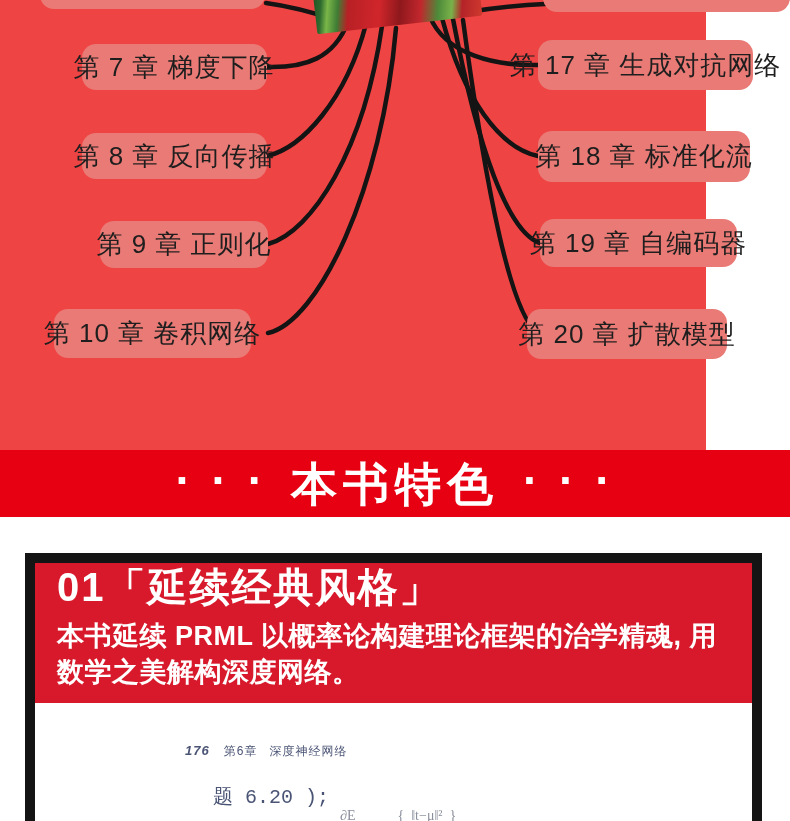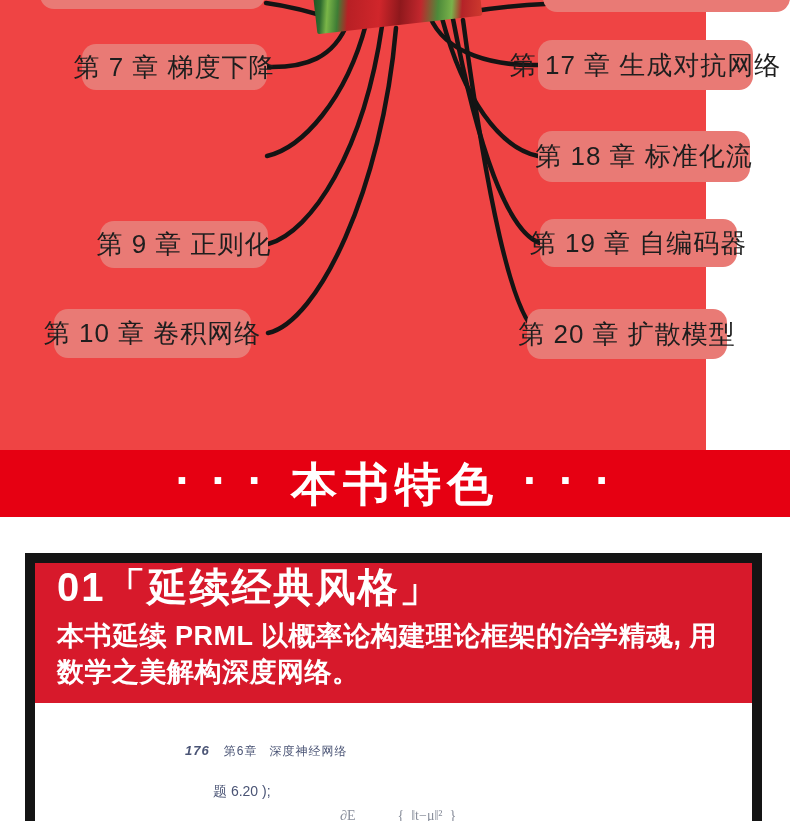--- a/index.html
+++ b/index.html
@@ -71,22 +71,22 @@
 
   .feature-preview { position: relative; width: 100%; height: 160px; background: #ffffff; }
   .pv-header {
     position: absolute; left: 150px; top: 40px;
     font-size: 12px; color: #4a5475; letter-spacing: 1px; white-space: nowrap;
   }
   .pv-header .pv-pagenum { font-weight: 700; font-size: 13px; margin-right: 14px; font-style: italic; }
   .pv-header .pv-chapter { margin-right: 12px; }
   .pv-inline {
     position: absolute; left: 178px; top: 80px;
-    font-family: Liberation Sans, sans-serif;
-    font-size: 14px; color: #4a5475; white-space: pre;
+    font-family: Liberation Mono, monospace;
+    font-size: 20px; color: #4a5475; white-space: pre;
   }
   .pv-formula {
     position: absolute; left: 305px; top: 105px;
     font-family: "Liberation Serif", serif;
     font-size: 14px; color: #8a8f9c; white-space: pre;
   }
 </style>
 </head>
 <body>
 
@@ -111,20 +111,23 @@
     <div class="partial-box" style="left: 543px; top: -26px; width: 247px; height: 38px; background-color: rgb(233, 122, 117);"></div>
 
     <div class="book">
       
       
       
     </div>
 
     <div class="chapter-box" style="left: 82px; top: 44px; width: 185px; height: 46px; background-color: rgb(233, 122, 117);">
       <span>第 7 章 梯度下降</span>
+    </div>
+    <div class="chapter-box" style="left: 82px; top: 133px; width: 185px; height: 46px; background-color: rgb(233, 122, 117);">
+      <span>第 8 章 反向传播</span>
     </div>
     <div class="chapter-box" style="left: 100px; top: 221px; width: 168px; height: 47px; background-color: rgb(233, 122, 117);">
       <span>第 9 章 正则化</span>
     </div>
     <div class="chapter-box" style="left: 54px; top: 309px; width: 197px; height: 49px; background-color: rgb(233, 122, 117);">
       <span>第 10 章 卷积网络</span>
     </div>
 
     <div class="chapter-box" style="left: 538px; top: 40px; width: 215px; height: 50px; background-color: rgb(233, 122, 117);">
       <span>第 17 章 生成对抗网络</span>

